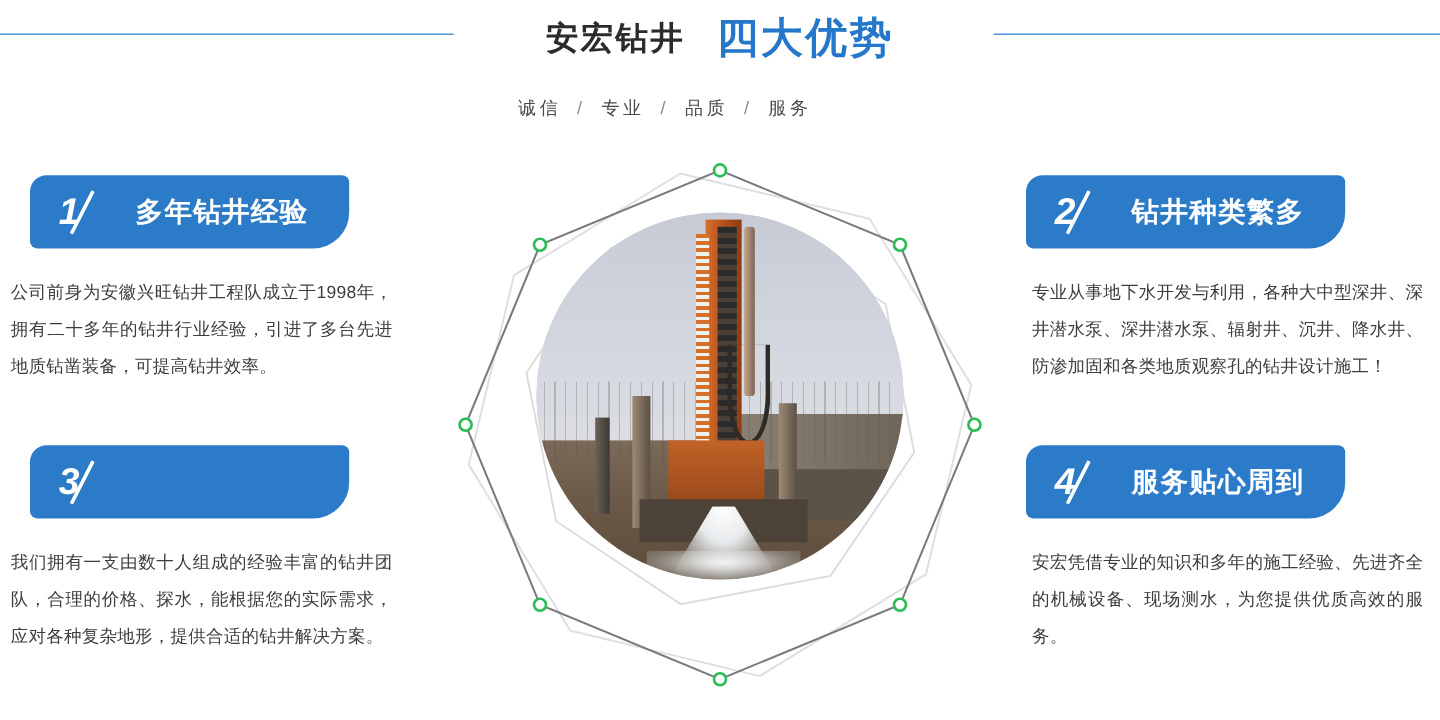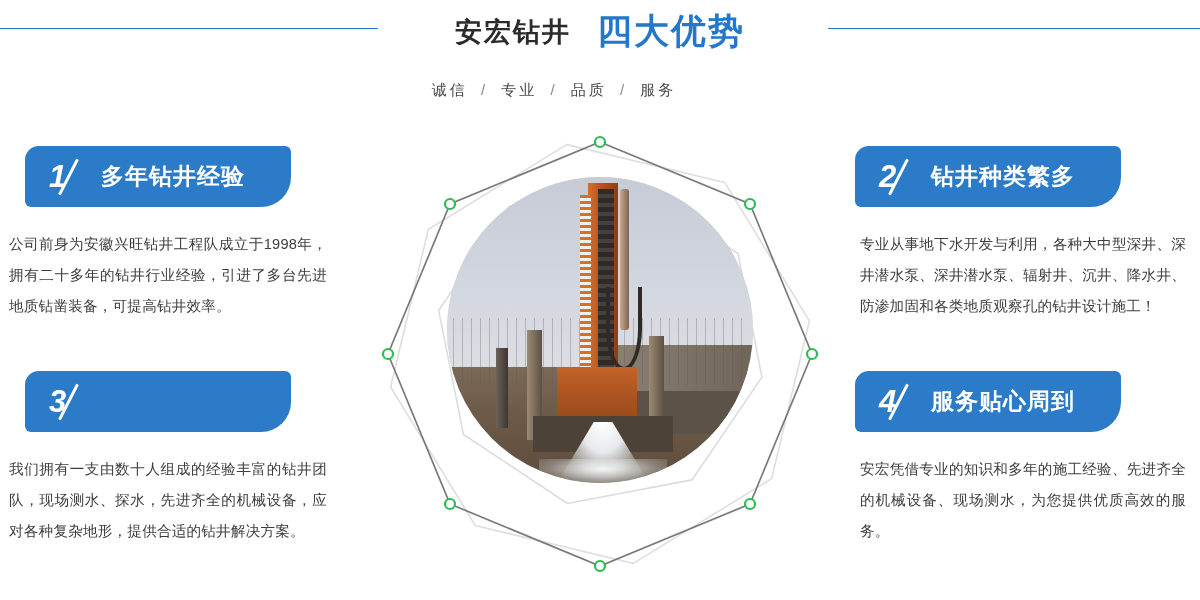--- a/index.html
+++ b/index.html
@@ -69,21 +69,21 @@
     box-sizing:border-box;
   }
   .pill-num .slash{
     position:absolute;left:20px;top:2px;
     width:3px;height:40px;background:#ffffff;
     transform:rotate(27deg);
     border-radius:1px;
   }
   .pill-label{
     color:#ffffff;font-size:23px;font-weight:700;letter-spacing:1px;
-    margin-left:8px;
+    margin-left:20px;
   }
 
   .card-body{
     margin-top:22px;
     font-size:14.6px;
     line-height:31px;
     color:#3d3d3d;
     letter-spacing:0.2px;
     text-align:justify;
   }
@@ -176,21 +176,21 @@
     <div class="card-body">公司前身为安徽兴旺钻井工程队成立于1998年，拥有二十多年的钻井行业经验，引进了多台先进地质钻凿装备，可提高钻井效率。</div>
   </div>
 
   <div class="card card-left card-3">
     <div class="pill">
       <div class="pill-num">
         <span>3</span>
         <span class="slash"></span>
       </div>
     </div>
-    <div class="card-body">我们拥有一支由数十人组成的经验丰富的钻井团队，现场测水、探水，先进齐全的机械设备，应对各种复杂地形，提供合适的钻井解决方案。</div>
+    <div class="card-body">我们拥有一支由数十人组成的经验丰富的钻井团队，合理的价格、探水，能根据您的实际需求，应对各种复杂地形，提供合适的钻井解决方案。</div>
   </div>
 
   <div class="card card-right card-2">
     <div class="pill">
       <div class="pill-num">
         <span>2</span>
         <span class="slash"></span>
       </div>
       <div class="pill-label">钻井种类繁多</div>
     </div>

